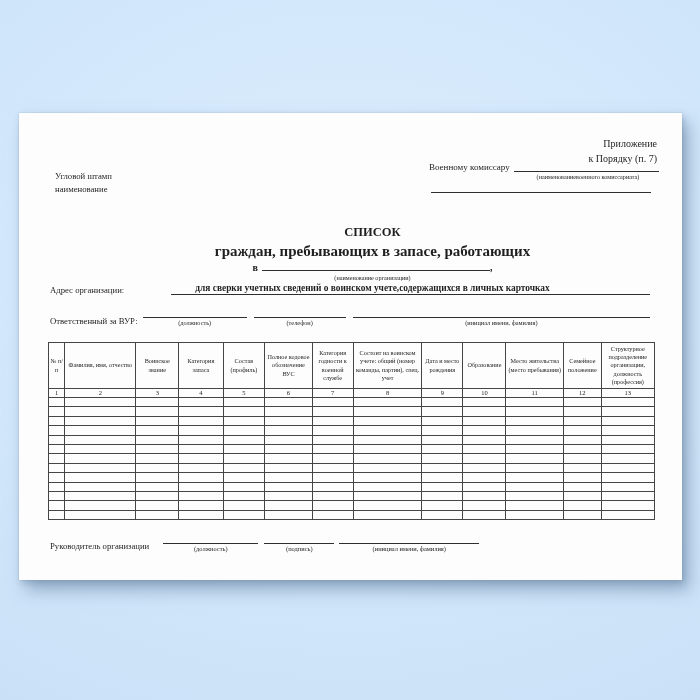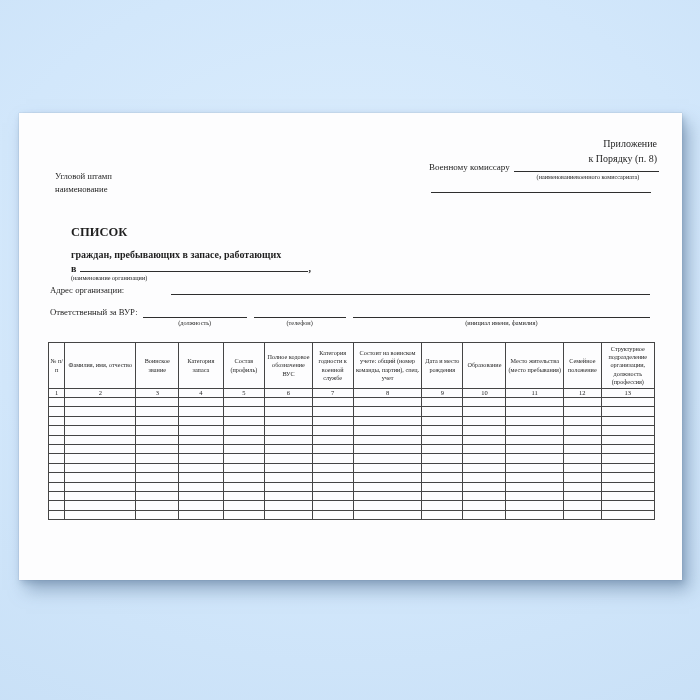--- a/index.html
+++ b/index.html
@@ -16,31 +16,31 @@
     background:#fdfdfe;
     box-shadow:7px 10px 16px rgba(96,125,158,.55), 2px 3px 6px rgba(96,125,158,.35), 0 0 1px rgba(120,140,165,.6);
   }
   .corner-stamp{position:absolute;left:36px;top:57px;font-size:8.7px;line-height:1.5;font-family:Liberation Serif, serif;}
   .appendix{position:absolute;right:25px;top:24px;text-align:right;font-size:10px;line-height:1.45;}
   .commissar{position:absolute;left:410px;top:48px;width:230px;font-size:9px;}
   .commissar-row{display:flex;align-items:flex-end;}
   .commissar-row .fill-line{flex:1;border-bottom:1px solid #2e2e2e;height:10px;margin-left:4px;}
   .commissar-hint{margin-left:88px;text-align:center;font-size:6.2px;margin-top:1px;}
   .commissar-line2{margin-left:2px;margin-top:11px;width:220px;border-bottom:1px solid #2e2e2e;height:1px;}
-  .title-block{position:absolute;left:16px;right:0;top:112px;text-align:left;line-height:1.18;padding-left:36px;}
+  .title-block{position:absolute;left:8px;right:0;top:112px;text-align:center;line-height:1.18;padding-left:36px;}
   .t1{font-size:12.5px;font-weight:bold;}
-  .t2{font-size:10px;font-weight:bold;margin-top:9px;}
+  .t2{font-size:15px;font-weight:bold;margin-top:3px;}
   .t3{font-size:10px;font-weight:bold;margin-top:1px;}
   .t3 .uline{display:inline-block;width:228px;border-bottom:1px solid #2e2e2e;height:9px;margin-left:4px;}
   .t3-hint{font-size:6.2px;margin-top:0px;}
   .t4{font-size:9.4px;font-weight:bold;margin-top:1px;}
   .address-row{position:absolute;left:31px;right:32px;top:172px;display:flex;align-items:flex-end;font-size:8.7px;gap:44px;}
   .address-row .fill-line{flex:1;border-bottom:1px solid #2e2e2e;height:9px;margin-left:3px;}
   .resp{position:absolute;left:31px;right:32px;top:194px;font-size:8.7px;}
-  .resp-row{display:flex;align-items:flex-start;}
+  .resp-row{display:flex;align-items:flex-end;}
   .seg-col{display:flex;flex-direction:column;}
   .seg-line{border-bottom:1px solid #2e2e2e;height:10px;}
   .seg-hint{text-align:center;font-size:6.3px;margin-top:1px;}
   .resp .seg1{width:104px;margin-left:5px;}
   .resp .seg2{width:92px;margin-left:7px;}
   .resp .seg3{flex:1;margin-left:7px;}
   table.roster{
     position:absolute;left:29px;top:229px;width:607px;
     border-collapse:collapse;table-layout:fixed;
   }
@@ -64,39 +64,40 @@
 <div class="stage">
   <div class="paper">
 
     <div class="corner-stamp">
       <div>Угловой штамп</div>
       <div>наименование</div>
     </div>
 
     <div class="appendix">
       <div>Приложение</div>
-      <div>к Порядку (п. 8)</div>
+      <div>к Порядку (п. 7)</div>
     </div>
 
     <div class="commissar">
       <div class="commissar-row">
         <span>Военному комиссару</span>
         <span class="fill-line"></span>
       </div>
       <div class="commissar-hint">(наименованиевоенного комиссариата)</div>
       <div class="commissar-line2"></div>
     </div>
 
     <div class="title-block">
       <div class="t1">СПИСОК</div>
       <div class="t2">граждан, пребывающих в запасе, работающих</div>
       <div class="t3">
         <span>в</span><span class="uline"></span><span>,</span>
       </div>
       <div class="t3-hint">(наименование организации)</div>
+      <div class="t4">для сверки учетных сведений о воинском учете,содержащихся в личных карточках</div>
     </div>
 
     <div class="address-row">
       <span>Адрес организации:</span>
       <span class="fill-line"></span>
     </div>
 
     <div class="resp">
       <div class="resp-row">
         <span class="label">Ответственный за ВУР:</span>
@@ -355,15 +356,30 @@
             <td></td>
             <td></td>
             <td></td>
             <td></td>
             <td></td>
             <td></td>
           </tr>
         </tbody>
       </table>
 
+    <div class="signature">
+      <span class="label">Руководитель организации</span>
+      <span class="seg-col seg1">
+        <span class="seg-line"></span>
+        <span class="seg-hint">(должность)</span>
+      </span>
+      <span class="seg-col seg2">
+        <span class="seg-line"></span>
+        <span class="seg-hint">(подпись)</span>
+      </span>
+      <span class="seg-col seg3">
+        <span class="seg-line"></span>
+        <span class="seg-hint">(инициал имени, фамилия)</span>
+      </span>
+    </div>
 
   </div>
 </div>
 
 </body></html>

